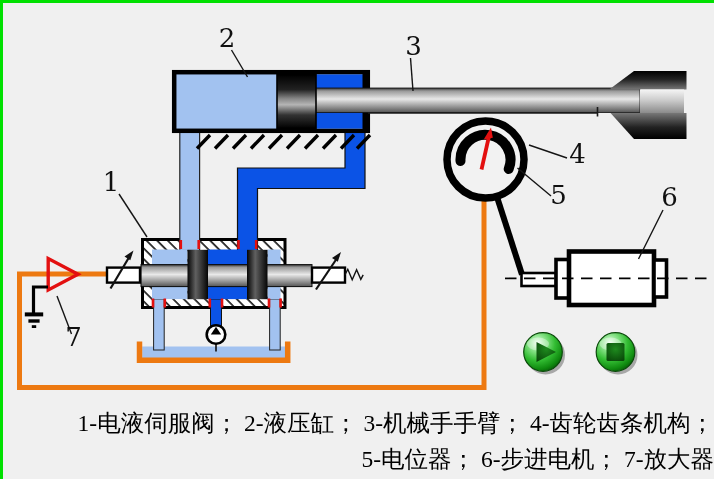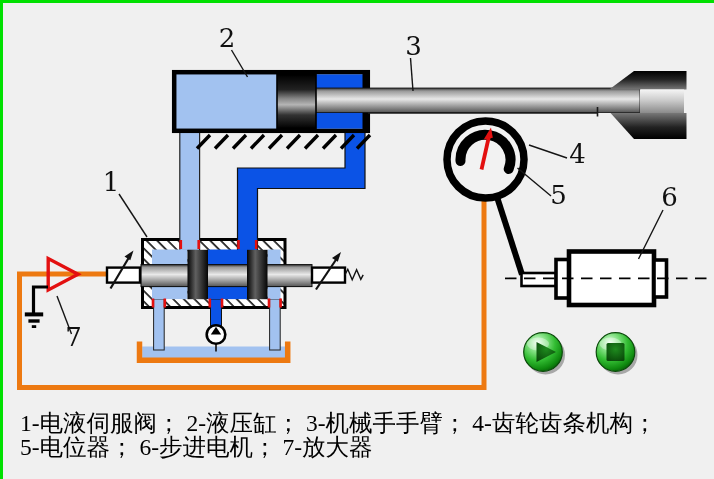--- a/index.html
+++ b/index.html
@@ -5,23 +5,23 @@
   html,body{margin:0;padding:0;width:714px;height:479px;background:#F0F0F0;overflow:hidden}
   #stage{position:absolute;left:0;top:0;width:714px;height:479px}
   svg{position:absolute;left:0;top:0}
   .lb{fill:var(--light-blue)}
   .db{fill:var(--dark-blue)}
   .orangeS{stroke:var(--orange)}
   .redS{stroke:var(--red)}
   .redF{fill:var(--red)}
   text.callout{font-family:"DejaVu Serif",serif;font-size:26px;fill:#101010}
   .leader{stroke:#151515;stroke-width:1.4;fill:none}
-  .caption{position:absolute;left:20px;width:694px;text-align:left;font-size:23.5px;color:#000;font-family:"Liberation Serif",serif;white-space:nowrap}
+  .caption{position:absolute;left:20px;width:694px;text-align:right;font-size:23.5px;color:#000;font-family:"Liberation Serif",serif;white-space:nowrap}
   #cap1{top:407px}
-  #cap2{top:431px}
+  #cap2{top:443px}
 </style>
 </head>
 <body>
 
 <div id="stage">
 <svg width="714" height="479" viewBox="0 0 714 479">
 <defs>
   <pattern id="hatch" patternUnits="userSpaceOnUse" width="7.5" height="7.5" patternTransform="rotate(-45)">
     <rect width="7.5" height="7.5" fill="#ffffff"></rect>
     <line x1="1" y1="0" x2="1" y2="7.5" stroke="#000" stroke-width="1.5"></line>

